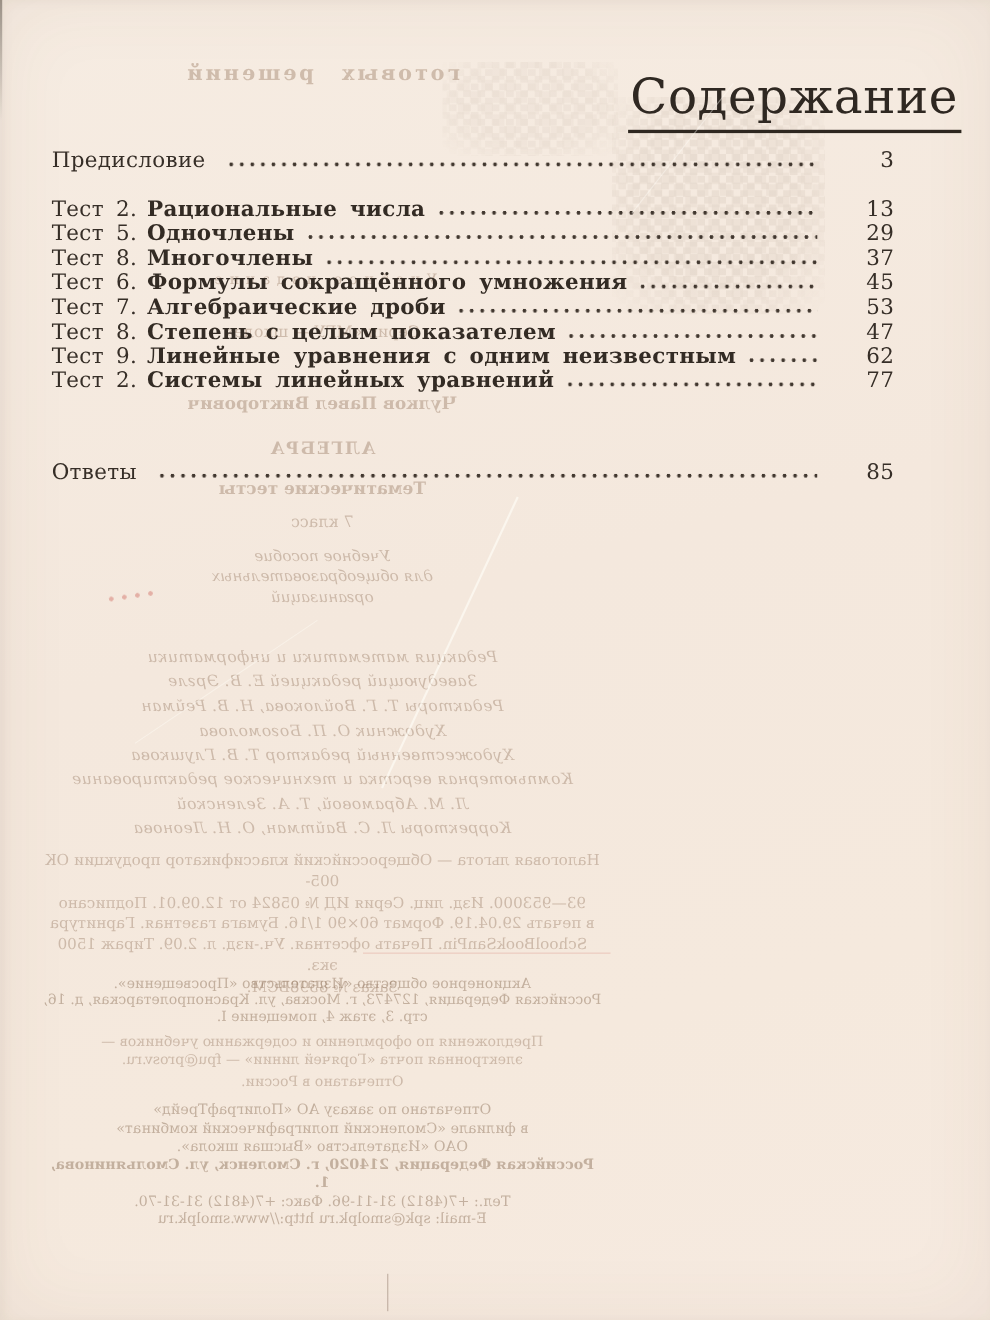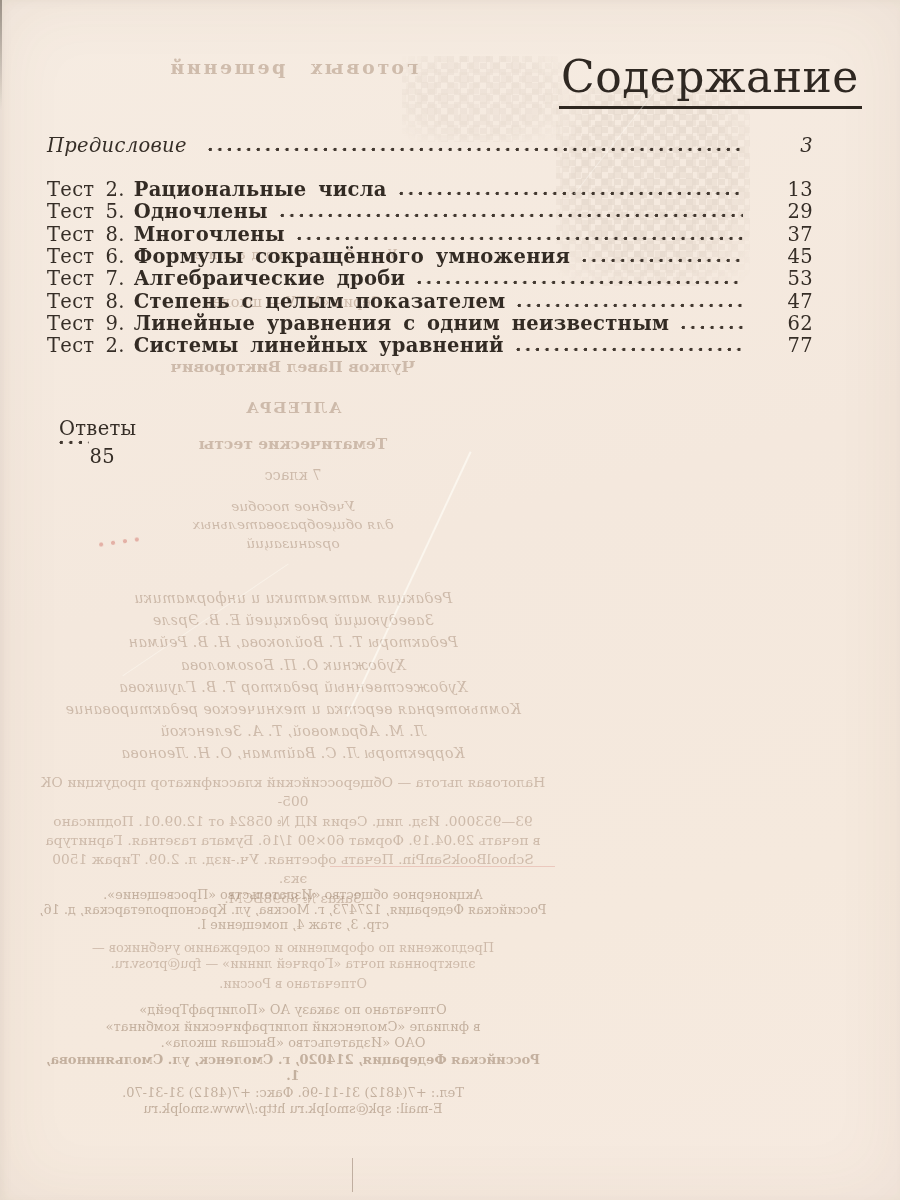--- a/index.html
+++ b/index.html
@@ -53,33 +53,33 @@
       repeating-conic-gradient(transparent 0% 25%, rgba(122,98,76,.38) 0% 50%) 4px 6px/21px 21px;
     filter:blur(.7px);
     -webkit-mask-image:radial-gradient(ellipse at 50% 45%, #000 55%, transparent 96%);
     mask-image:radial-gradient(ellipse at 50% 45%, #000 55%, transparent 96%);
   }
   .noiseA{left:556px;top:88px;width:194px;height:198px;opacity:.14;}
   .noiseB{left:402px;top:56px;width:160px;height:86px;opacity:.10;}
 
   
   .title{
-    position:absolute;left:555px;top:50px;margin:4px;
+    position:absolute;left:555px;top:50px;margin:16px;
     font-size:44px;font-weight:normal;letter-spacing:.5px;line-height:1.05;
     padding:0 3px 6px 2px;border-bottom:3px solid #2e2720;color:#2f2822;
   }
   .toc-row{
     display:flex;align-items:baseline;
     font-size:19.5px;letter-spacing:.3px;word-spacing:4.5px;white-space:nowrap;
   }
   .row-abs{position:absolute;left:47px;width:766px;}
-  .row-preface{top:134px;font-style:italic;}
+  .row-preface{top:134px;}
   .tests-list{position:absolute;left:47px;top:178px;width:766px;}
   .tests-list .toc-row{height:22.35px;}
-  .row-answers{top:417px;flex-direction:column;}
+  .row-answers{top:417px;}
   .pfx{margin-right:9px;}
   .ttl{font-weight:bold;color:#332b24;}
   .ttl:empty{display:none;}
   .dots{
     flex:1 1 auto;height:5px;margin:0 14px 0 12px;min-width:30px;
     background-image:radial-gradient(circle at 2.2px 2.4px, rgba(56,46,38,.95) 1.55px, rgba(0,0,0,0) 1.95px);
     background-size:9.6px 5px;background-repeat:repeat-x;background-position:left bottom;
   }
   .pg{width:56px;text-align:right;}
 

